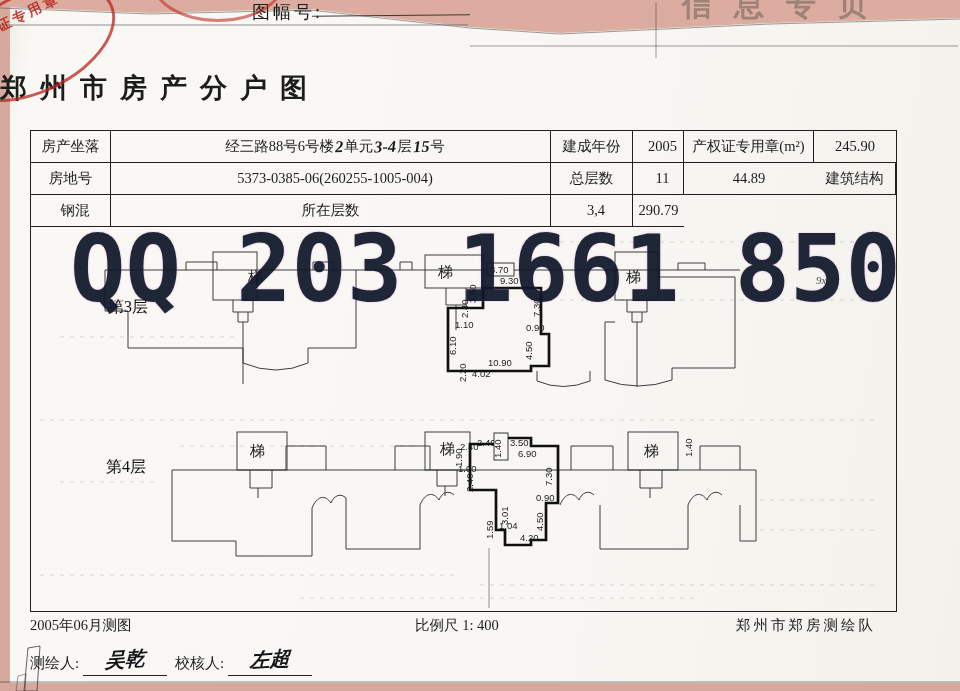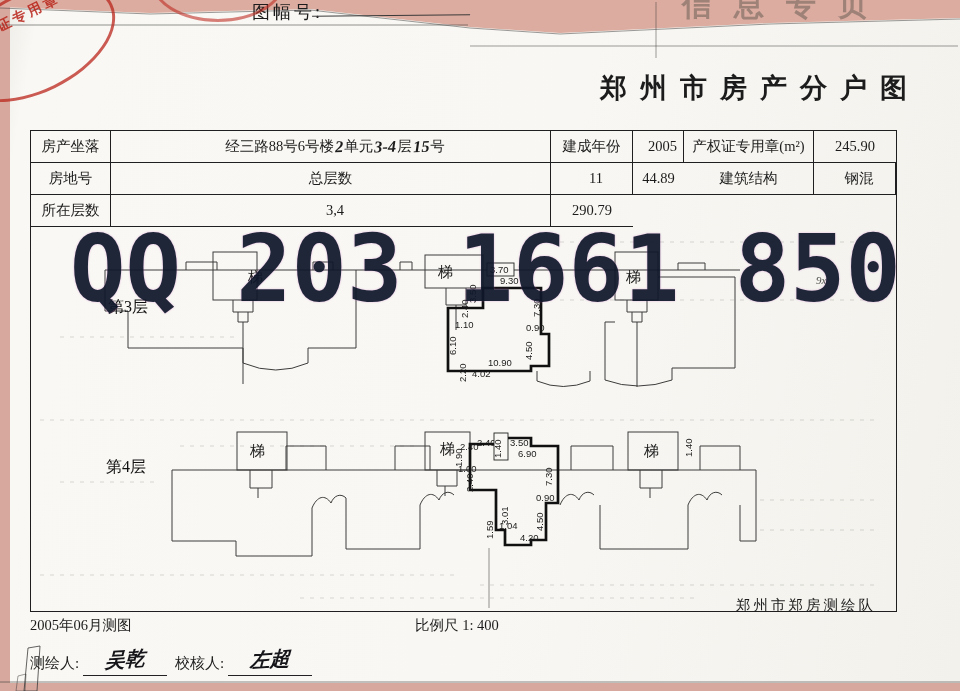--- a/index.html
+++ b/index.html
@@ -32,21 +32,21 @@
   }
   .stamp span{
     position:absolute;left:26px;top:10px;font-size:14px;font-weight:bold;
     color:rgba(183,34,25,.85);letter-spacing:3px;white-space:nowrap;
   }
   .stamp2{
     position:absolute;left:150px;top:-64px;width:130px;height:80px;z-index:6;
     border:3px solid rgba(190,45,35,.6);border-radius:50%;
   }
   .title{
-    position:absolute;left:0;top:70px;width:920px;text-align:right;z-index:3;
+    position:absolute;left:0;top:70px;width:920px;text-align:left;z-index:3;
     font-size:27px;font-weight:bold;letter-spacing:13px;white-space:nowrap;
   }
   .frame{
     position:absolute;left:30px;top:130px;width:865px;height:480px;z-index:3;
     border:1.6px solid #1f1f1f;
   }
   .tbl{
     display:grid;grid-template-columns:80px 440px 82px 51px 130px 82px;
     grid-auto-rows:32px;
   }
@@ -244,34 +244,35 @@
         <span>层 </span>
         <span class="hw">15</span>
         <span> 号</span>
       </div>
     <div class="cell">建成年份</div>
     <div class="cell val">2005</div>
     <div class="cell">产权证专用章(m²)</div>
     <div class="cell lastcol">245.90</div>
 
     <div class="cell">房地号</div>
+    <div class="cell val">5373-0385-06(260255-1005-004)</div>
     <div class="cell">总层数</div>
     <div class="cell val">11</div>
     <div class="cell lastcol">44.89</div>
 
     <div class="cell">建筑结构</div>
     <div class="cell val">钢混</div>
     <div class="cell">所在层数</div>
     <div class="cell val">3,4</div>
     <div class="cell lastcol">290.79</div>
   </div>
 </div>
 
 <div class="watermark">QQ 203 1661 850</div>
 
 <div class="footrow" style="left:30px;top:616px">2005年06月测图</div>
 <div class="footrow" style="left:415px;top:616px">比例尺 1: 400</div>
-<div class="footrow agency" style="left:736px;top:596px">郑州市郑房测绘队</div>
+<div class="footrow agency" style="left:736px;top:616px">郑州市郑房测绘队</div>
 
 <div class="sig" style="left:30px;top:648px">
   <span>测绘人:</span><span class="sigline"><span class="handname">吴乾</span></span>
   <span>校核人:</span><span class="sigline"><span class="handname">左超</span></span>
 </div>
 
 </body></html>

